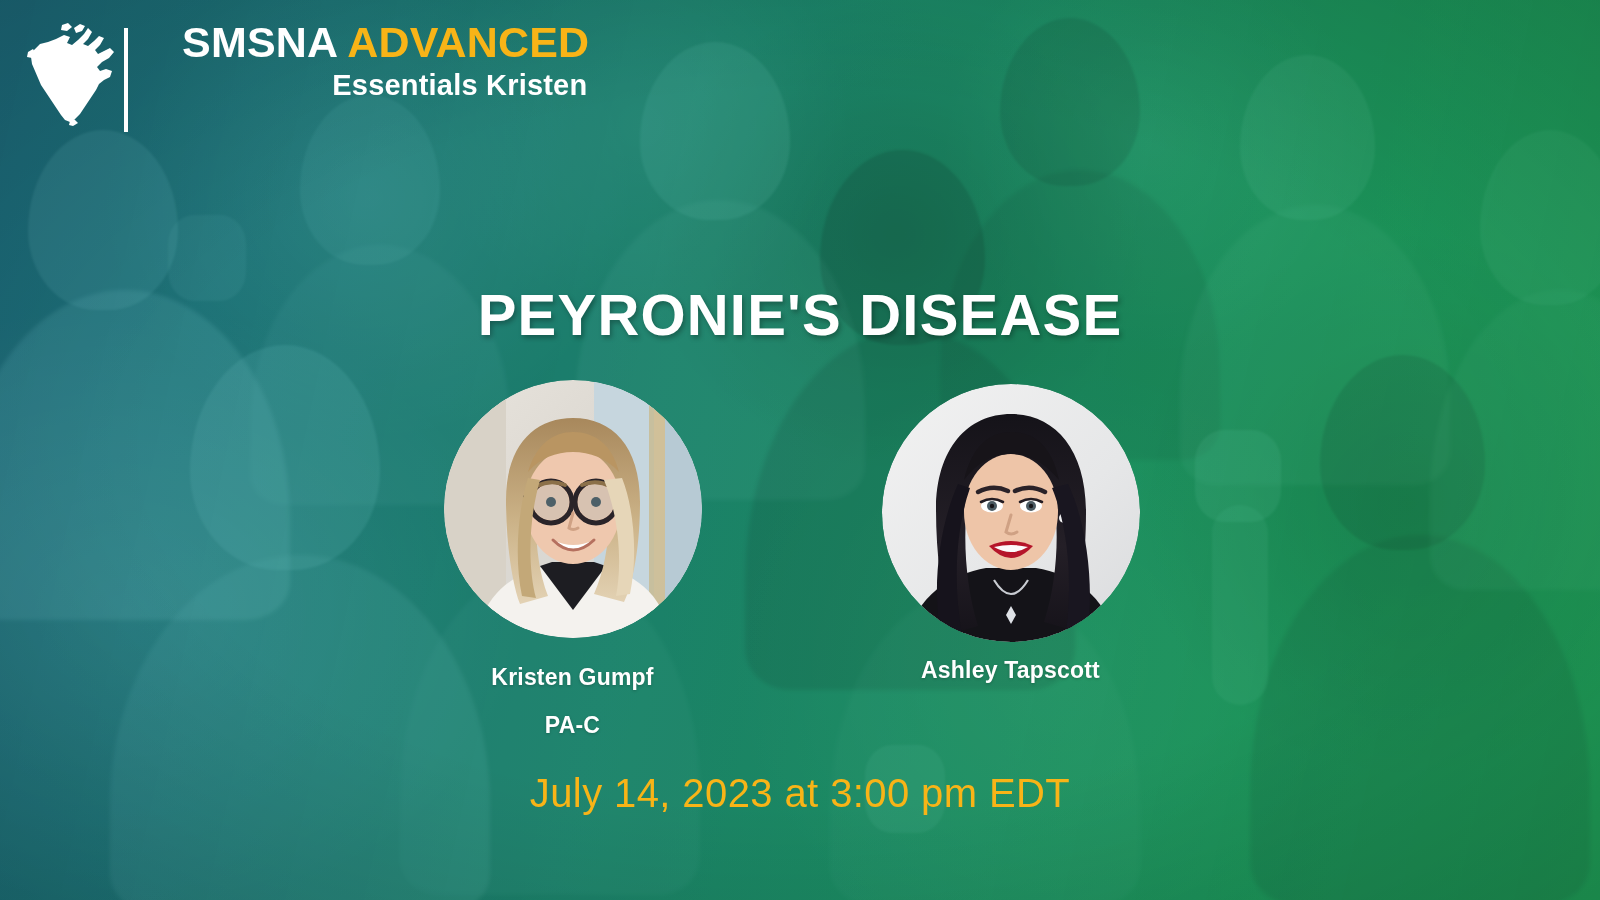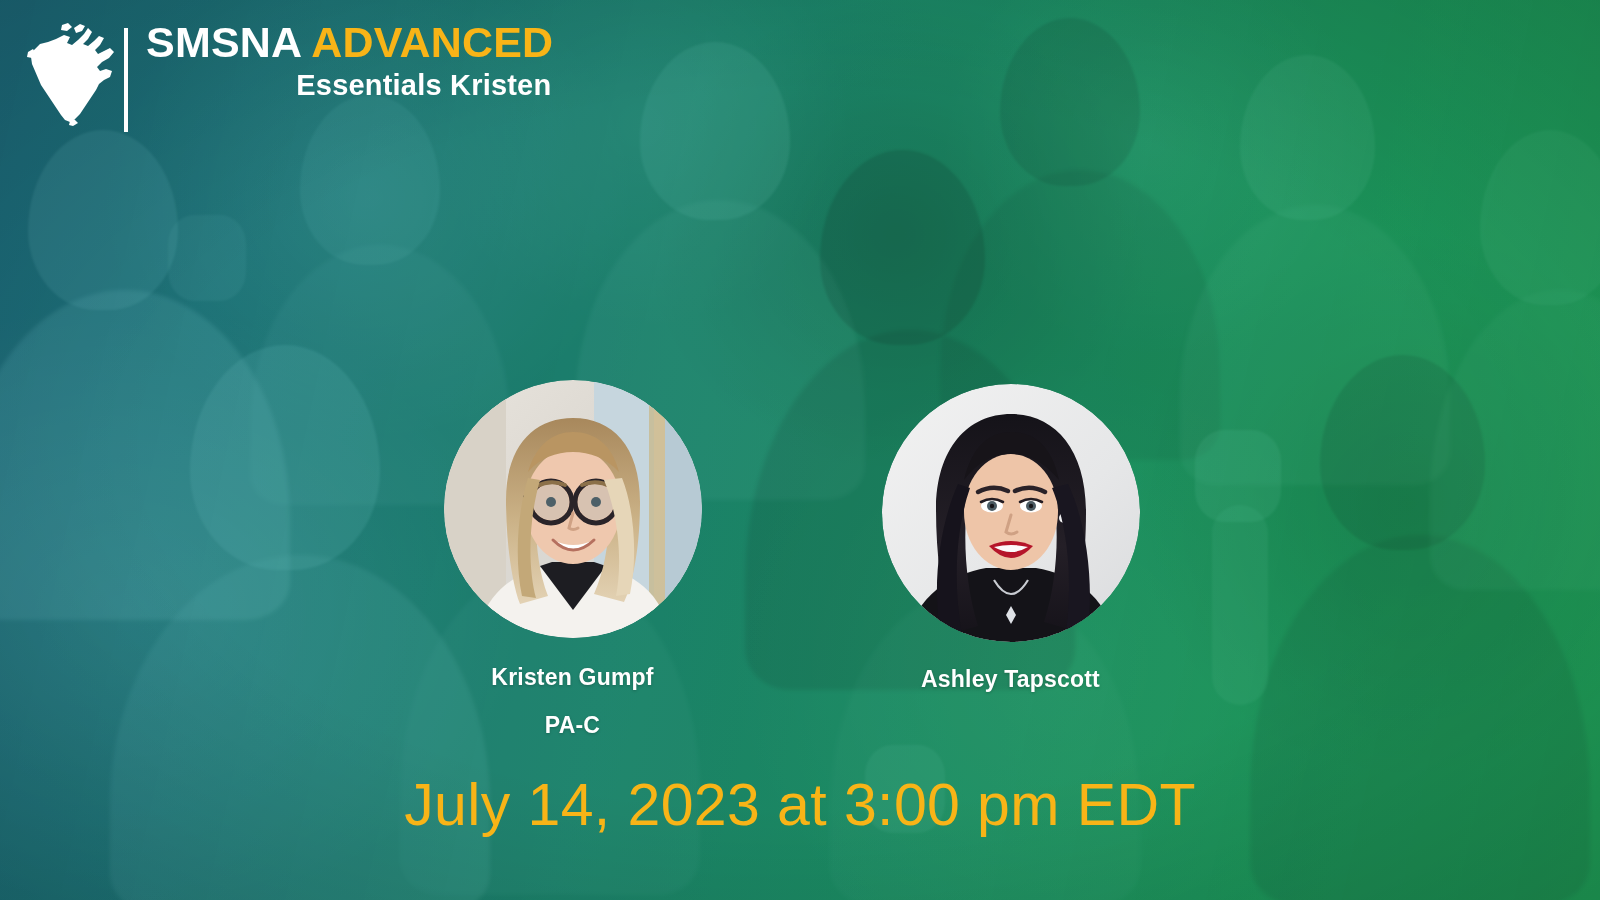--- a/index.html
+++ b/index.html
@@ -95,21 +95,21 @@
     margin-top: 6px;
     flex: 0 0 auto;
   }
   .logo-divider {
     width: 4px;
     height: 104px;
     background: #ffffff;
     margin: 12px 18px 0 6px;
     flex: 0 0 auto;
   }
-  .logo-text { padding-top: 4px; }
+  .logo-text { padding-top: 4px; margin-left: 36px; }
 
   .logo-line1, .logo-line2 {
     font-weight: 700;
     font-size: 43px;
     line-height: 1.04;
     letter-spacing: 0.2px;
     white-space: nowrap;
     font-stretch: condensed;
   }
   .logo-line1 { color: #f8b417; }
@@ -164,39 +164,39 @@
   .avatar.b { margin-top: 4px; }
 
   .speaker-name {
     margin-top: 26px;
     color: #ffffff;
     font-size: 23px;
     font-weight: 700;
     letter-spacing: 0.2px;
     text-shadow: 0 1px 3px rgba(0,0,0,0.22);
   }
-  .speaker.b .speaker-name { margin-top: 24px; }
+  .speaker.b .speaker-name { margin-top: 15px; }
   .speaker-cred {
     margin-top: 21px;
     color: #ffffff;
     font-size: 23px;
     font-weight: 700;
     letter-spacing: 0.2px;
     text-shadow: 0 1px 3px rgba(0,0,0,0.22);
   }
 
   
   .date-line {
     position: absolute;
     left: 0;
     right: 0;
     top: 771px;
     text-align: center;
     color: #f8b417;
-    font-size: 59px;
+    font-size: 40px;
     font-weight: 400;
     letter-spacing: 0.4px;
     z-index: 6;
   }
 </style>
 </head>
 <body>
 
 <div class="canvas">
 
@@ -263,20 +263,21 @@
     </svg>
 
     <div class="logo-divider"></div>
 
     <div class="logo-text">
       <div class="logo-line1"><span class="white">SMSNA</span> <span>ADVANCED</span></div>
       <div class="logo-sub">Essentials Kristen</div>
     </div>
   </div>
 
+  <div class="main-title">PEYRONIE'S DISEASE</div>
 
   <div class="speakers">
 
     <div class="speaker a">
       <div class="avatar a">
         <svg viewBox="0 0 258 258" width="258" height="258">
           <defs>
             <clipPath id="clipA">
                 <circle cx="129" cy="129" r="129"></circle>
               </clipPath>

